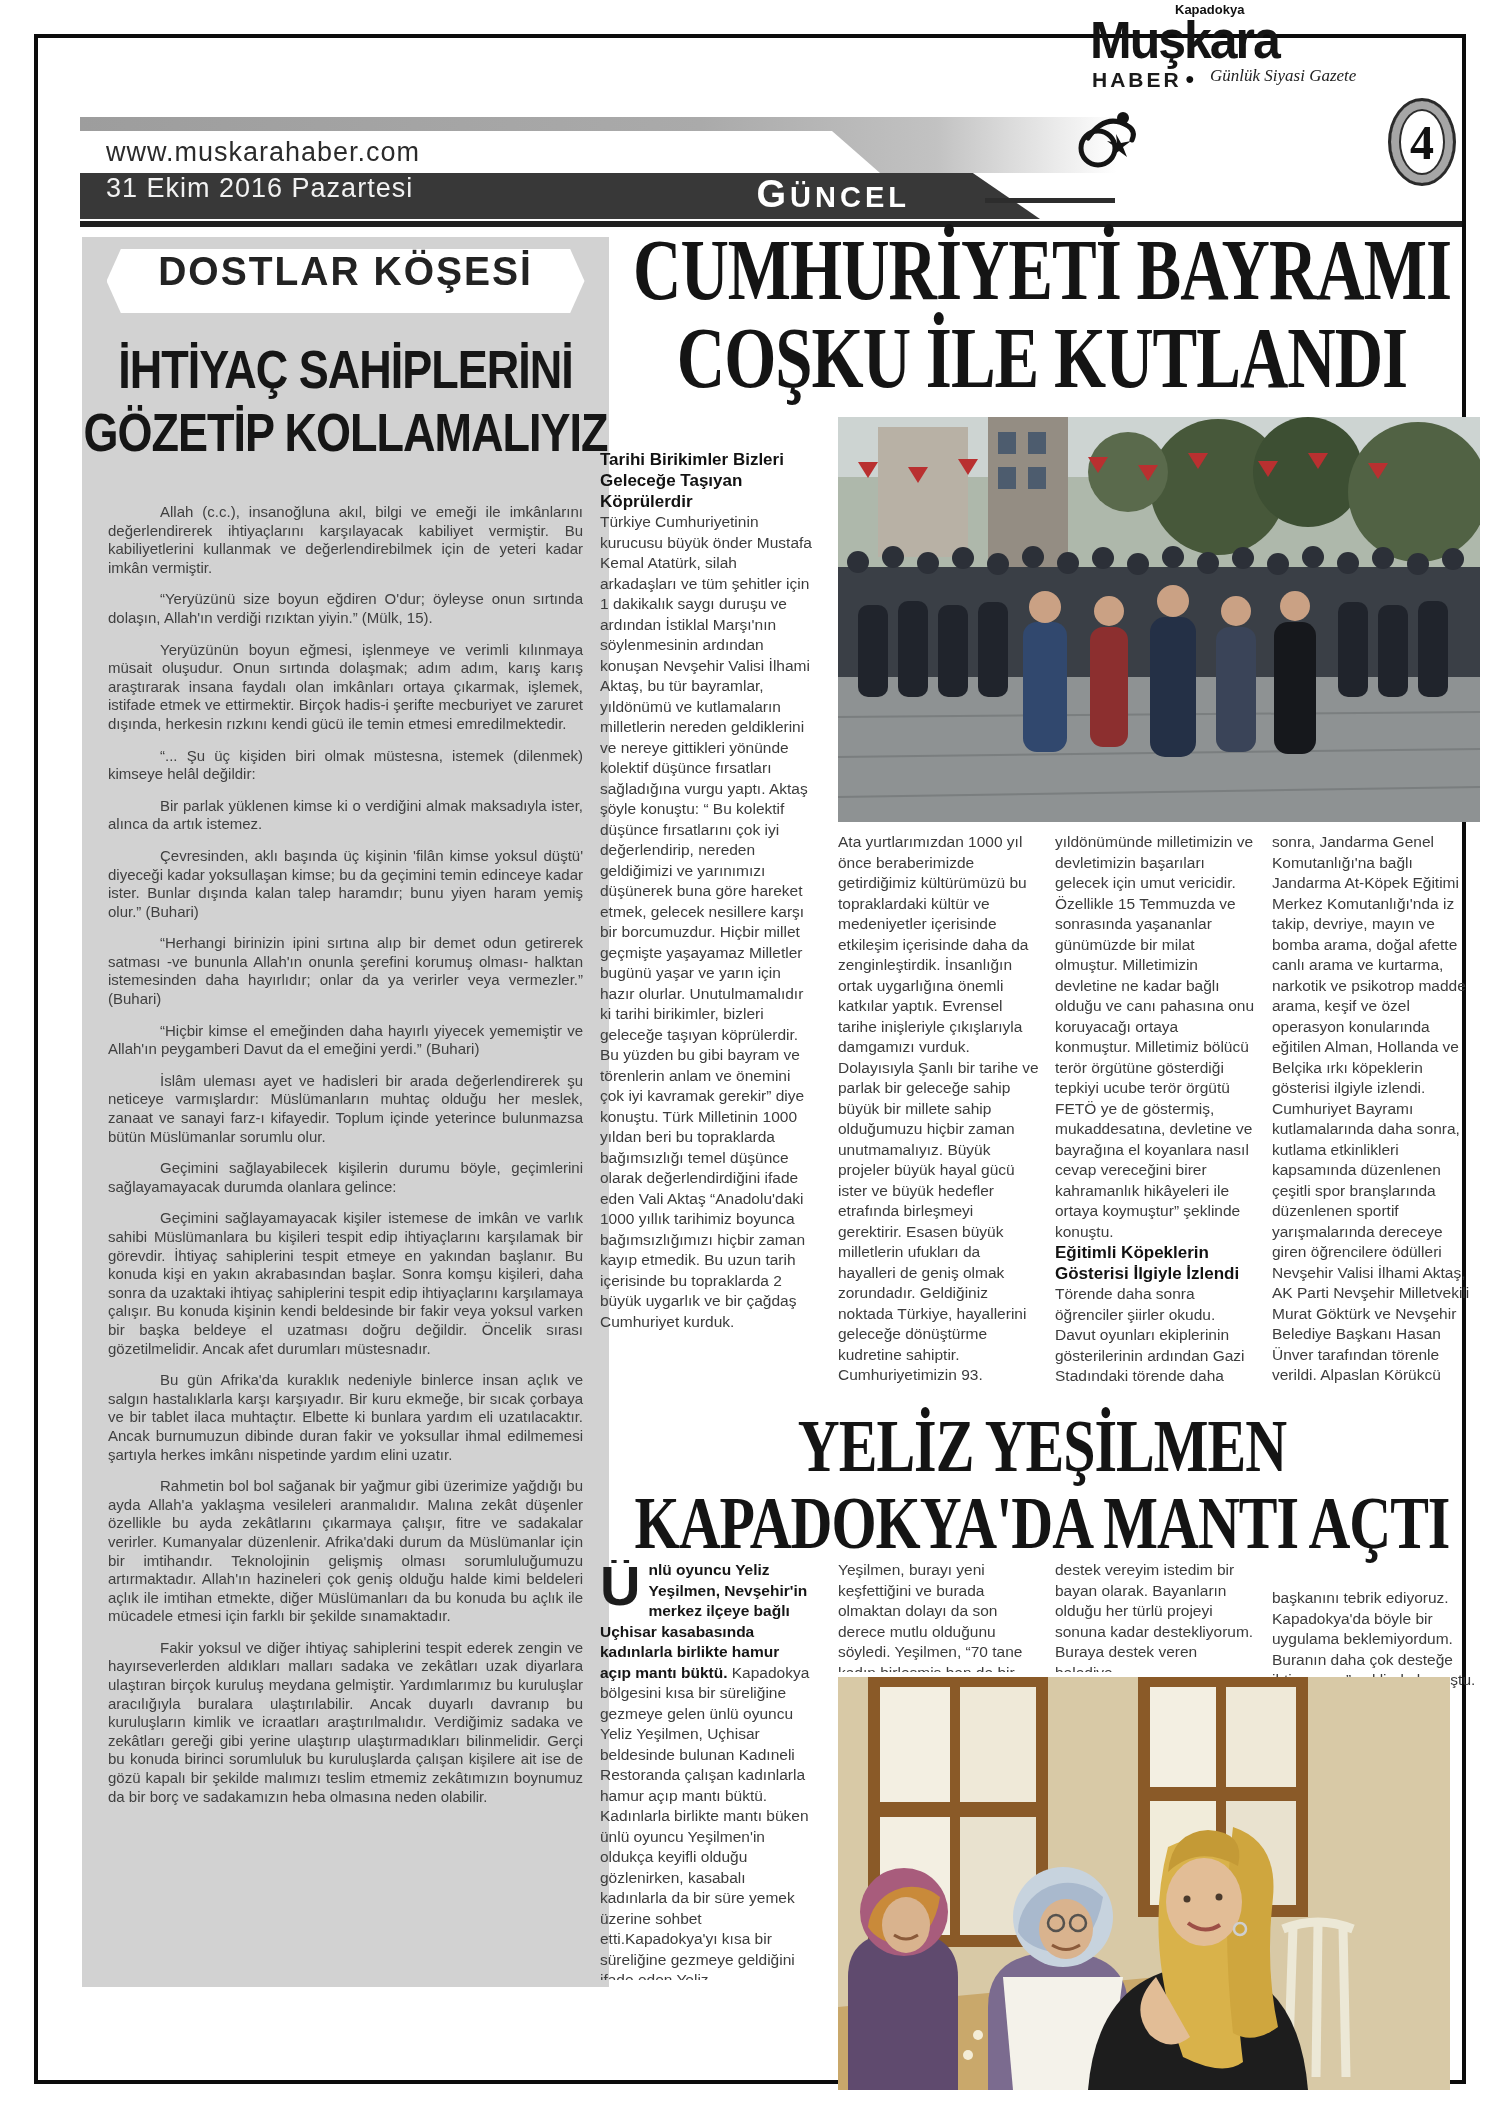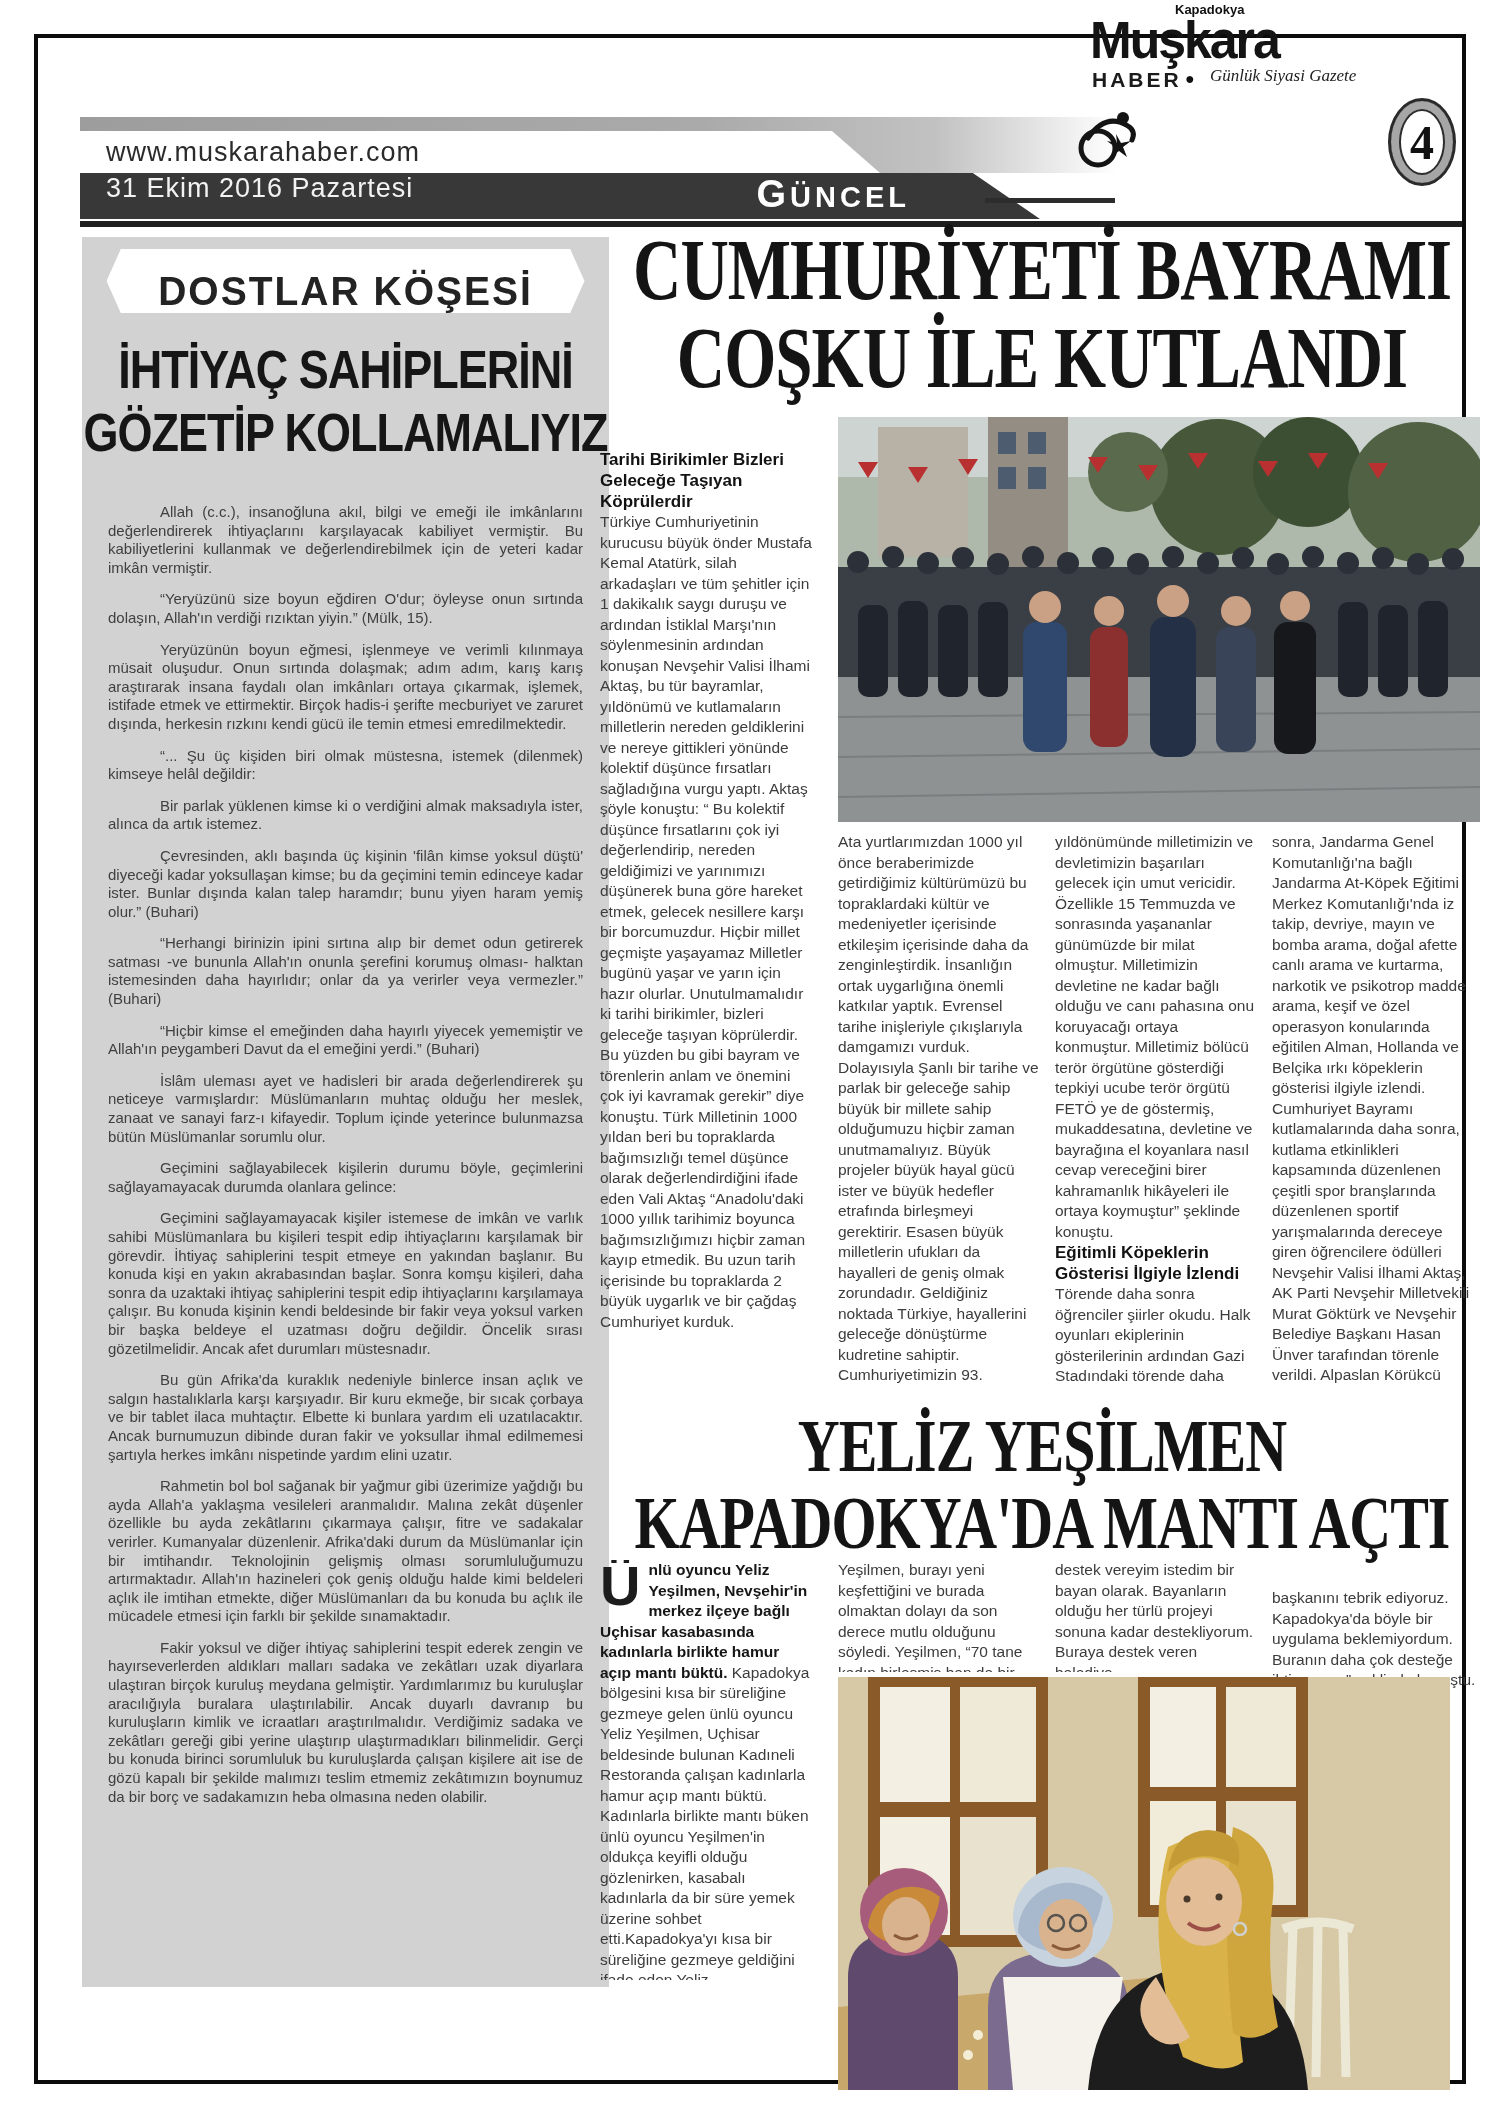--- a/index.html
+++ b/index.html
@@ -33,21 +33,21 @@
     font-family:"Liberation Serif",serif;color:#222;}
   .pagenum-circle{left:1388px;top:98px;width:62px;height:82px;border:3px solid #2a2a2a;border-radius:50%;
     box-shadow:inset 0 0 0 8px #a6a6a6, inset 0 0 0 10px #2d2d2d;
     display:flex;align-items:center;justify-content:center;}
   .pagenum-circle span{font-family:"Liberation Serif",serif;font-size:48px;font-weight:bold;color:#111;}
 
   
   .dostlar-panel{left:82px;top:237px;width:527px;height:1750px;background:#d2d2d2;overflow:hidden;}
   .kicker-banner{margin:12px auto 0 auto;width:478px;height:64px;background:#ffffff;
     clip-path:polygon(3% 0,97% 0,100% 50%,97% 100%,3% 100%,0 50%);
-    display:flex;align-items:flex-end;justify-content:center;}
+    display:flex;align-items:flex-start;justify-content:center;}
   .kicker-banner span{font-size:39px;font-weight:bold;letter-spacing:2px;color:#232323;
     transform:scaleY(1.05);}
   .dostlar-title{margin-top:26px;text-align:center;font-weight:bold;color:#161616;
     font-size:45px;line-height:52px;letter-spacing:-1px;transform:scaleY(1.2);transform-origin:top center;}
   .dostlar-body{padding:60px 26px 0 26px;}
   .dostlar-body p{margin:0 0 13px 0;font-size:15px;line-height:18.6px;color:#404040;
     text-align:justify;text-indent:52px;}
 
   
   .headline{font-family:"Liberation Serif",serif;font-weight:bold;color:#141414;text-align:center;
@@ -224,21 +224,21 @@
       </g>
     </svg>
   </div>
 
   <div class="abs col a1-col2">
     <p>Ata yurtlarımızdan 1000 yıl önce beraberimizde getirdiğimiz kültürümüzü bu topraklardaki kültür ve medeniyetler içerisinde etkileşim içerisinde daha da zenginleştirdik. İnsanlığın ortak uygarlığına önemli katkılar yaptık. Evrensel tarihe inişleriyle çıkışlarıyla damgamızı vurduk. Dolayısıyla Şanlı bir tarihe ve parlak bir geleceğe sahip büyük bir millete sahip olduğumuzu hiçbir zaman unutmamalıyız. Büyük projeler büyük hayal gücü ister ve büyük hedefler etrafında birleşmeyi gerektirir. Esasen büyük milletlerin ufukları da hayalleri de geniş olmak zorundadır. Geldiğiniz noktada Türkiye, hayallerini geleceğe dönüştürme kudretine sahiptir. Cumhuriyetimizin 93.</p>
   </div>
   <div class="abs col a1-col3">
     <p>yıldönümünde milletimizin ve devletimizin başarıları gelecek için umut vericidir. Özellikle 15 Temmuzda ve sonrasında yaşananlar günümüzde bir milat olmuştur. Milletimizin devletine ne kadar bağlı olduğu ve canı pahasına onu koruyacağı ortaya konmuştur. Milletimiz bölücü terör örgütüne gösterdiği tepkiyi ucube terör örgütü FETÖ ye de göstermiş, mukaddesatına, devletine ve bayrağına el koyanlara nasıl cevap vereceğini birer kahramanlık hikâyeleri ile ortaya koymuştur” şeklinde konuştu.</p>
     <p class="subhead">Eğitimli Köpeklerin Gösterisi İlgiyle İzlendi</p>
-    <p>Törende daha sonra öğrenciler şiirler okudu. Halk oyunları ekiplerinin gösterilerinin ardından Gazi Stadındaki törende daha</p>
+    <p>Törende daha sonra öğrenciler şiirler okudu. Davut oyunları ekiplerinin gösterilerinin ardından Gazi Stadındaki törende daha</p>
   </div>
   <div class="abs col a1-col4">
     <p>sonra, Jandarma Genel Komutanlığı'na bağlı Jandarma At-Köpek Eğitimi Merkez Komutanlığı'nda iz takip, devriye, mayın ve bomba arama, doğal afette canlı arama ve kurtarma, narkotik ve psikotrop madde arama, keşif ve özel operasyon konularında eğitilen Alman, Hollanda ve Belçika ırkı köpeklerin gösterisi ilgiyle izlendi. Cumhuriyet Bayramı kutlamalarında daha sonra, kutlama etkinlikleri kapsamında düzenlenen çeşitli spor branşlarında düzenlenen sportif yarışmalarında dereceye giren öğrencilere ödülleri Nevşehir Valisi İlhami Aktaş, AK Parti Nevşehir Milletvekili Murat Göktürk ve Nevşehir Belediye Başkanı Hasan Ünver tarafından törenle verildi. Alpaslan Körükcü</p>
   </div>
 
   <div class="abs headline a2-headline">
     <div>YELİZ YEŞİLMEN</div>
     <div>KAPADOKYA'DA MANTI AÇTI</div>
   </div>
 

